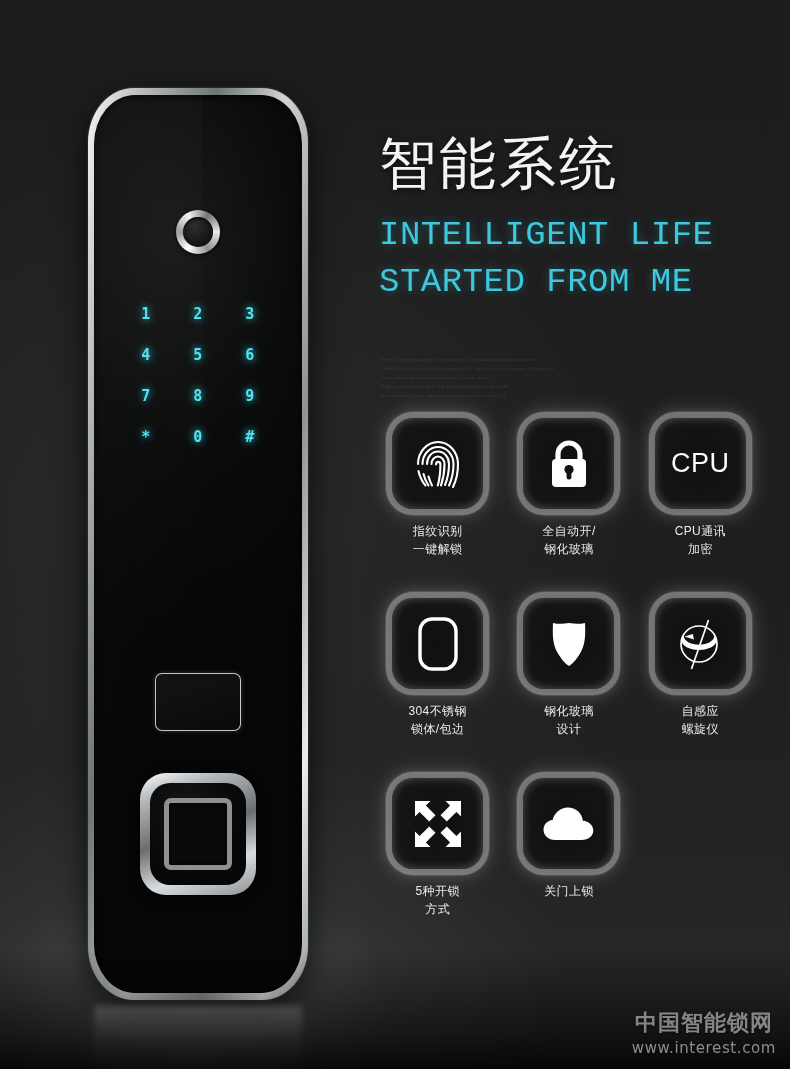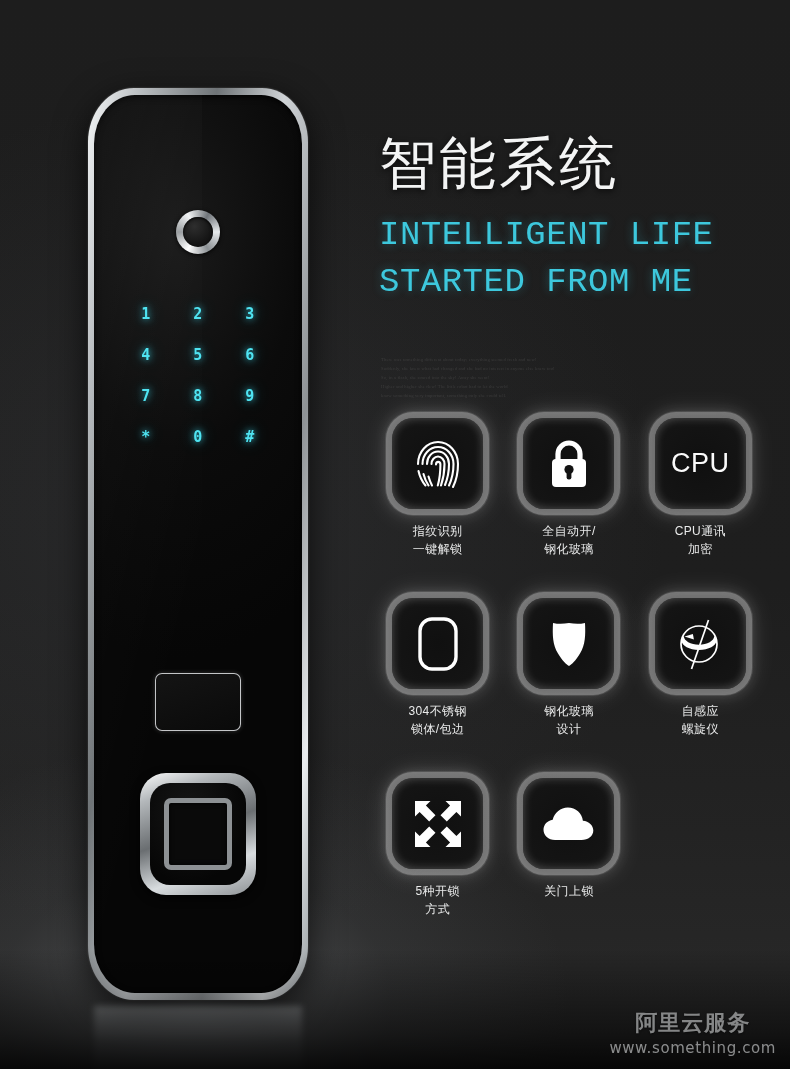--- a/index.html
+++ b/index.html
@@ -347,17 +347,17 @@
         <div class="cap">关门上锁</div>
       </div>
 
 
     </div>
   </div>
 
   <div class="floor-fade"></div>
 
   <div class="watermark">
-    <div class="wm-cn">阿里云服务</div>
-    <div class="wm-url">www.something.com</div>
+    <div class="wm-cn">中国智能锁网</div>
+    <div class="wm-url">www.interest.com</div>
   </div>
 
 </div>
 
 </body></html>

